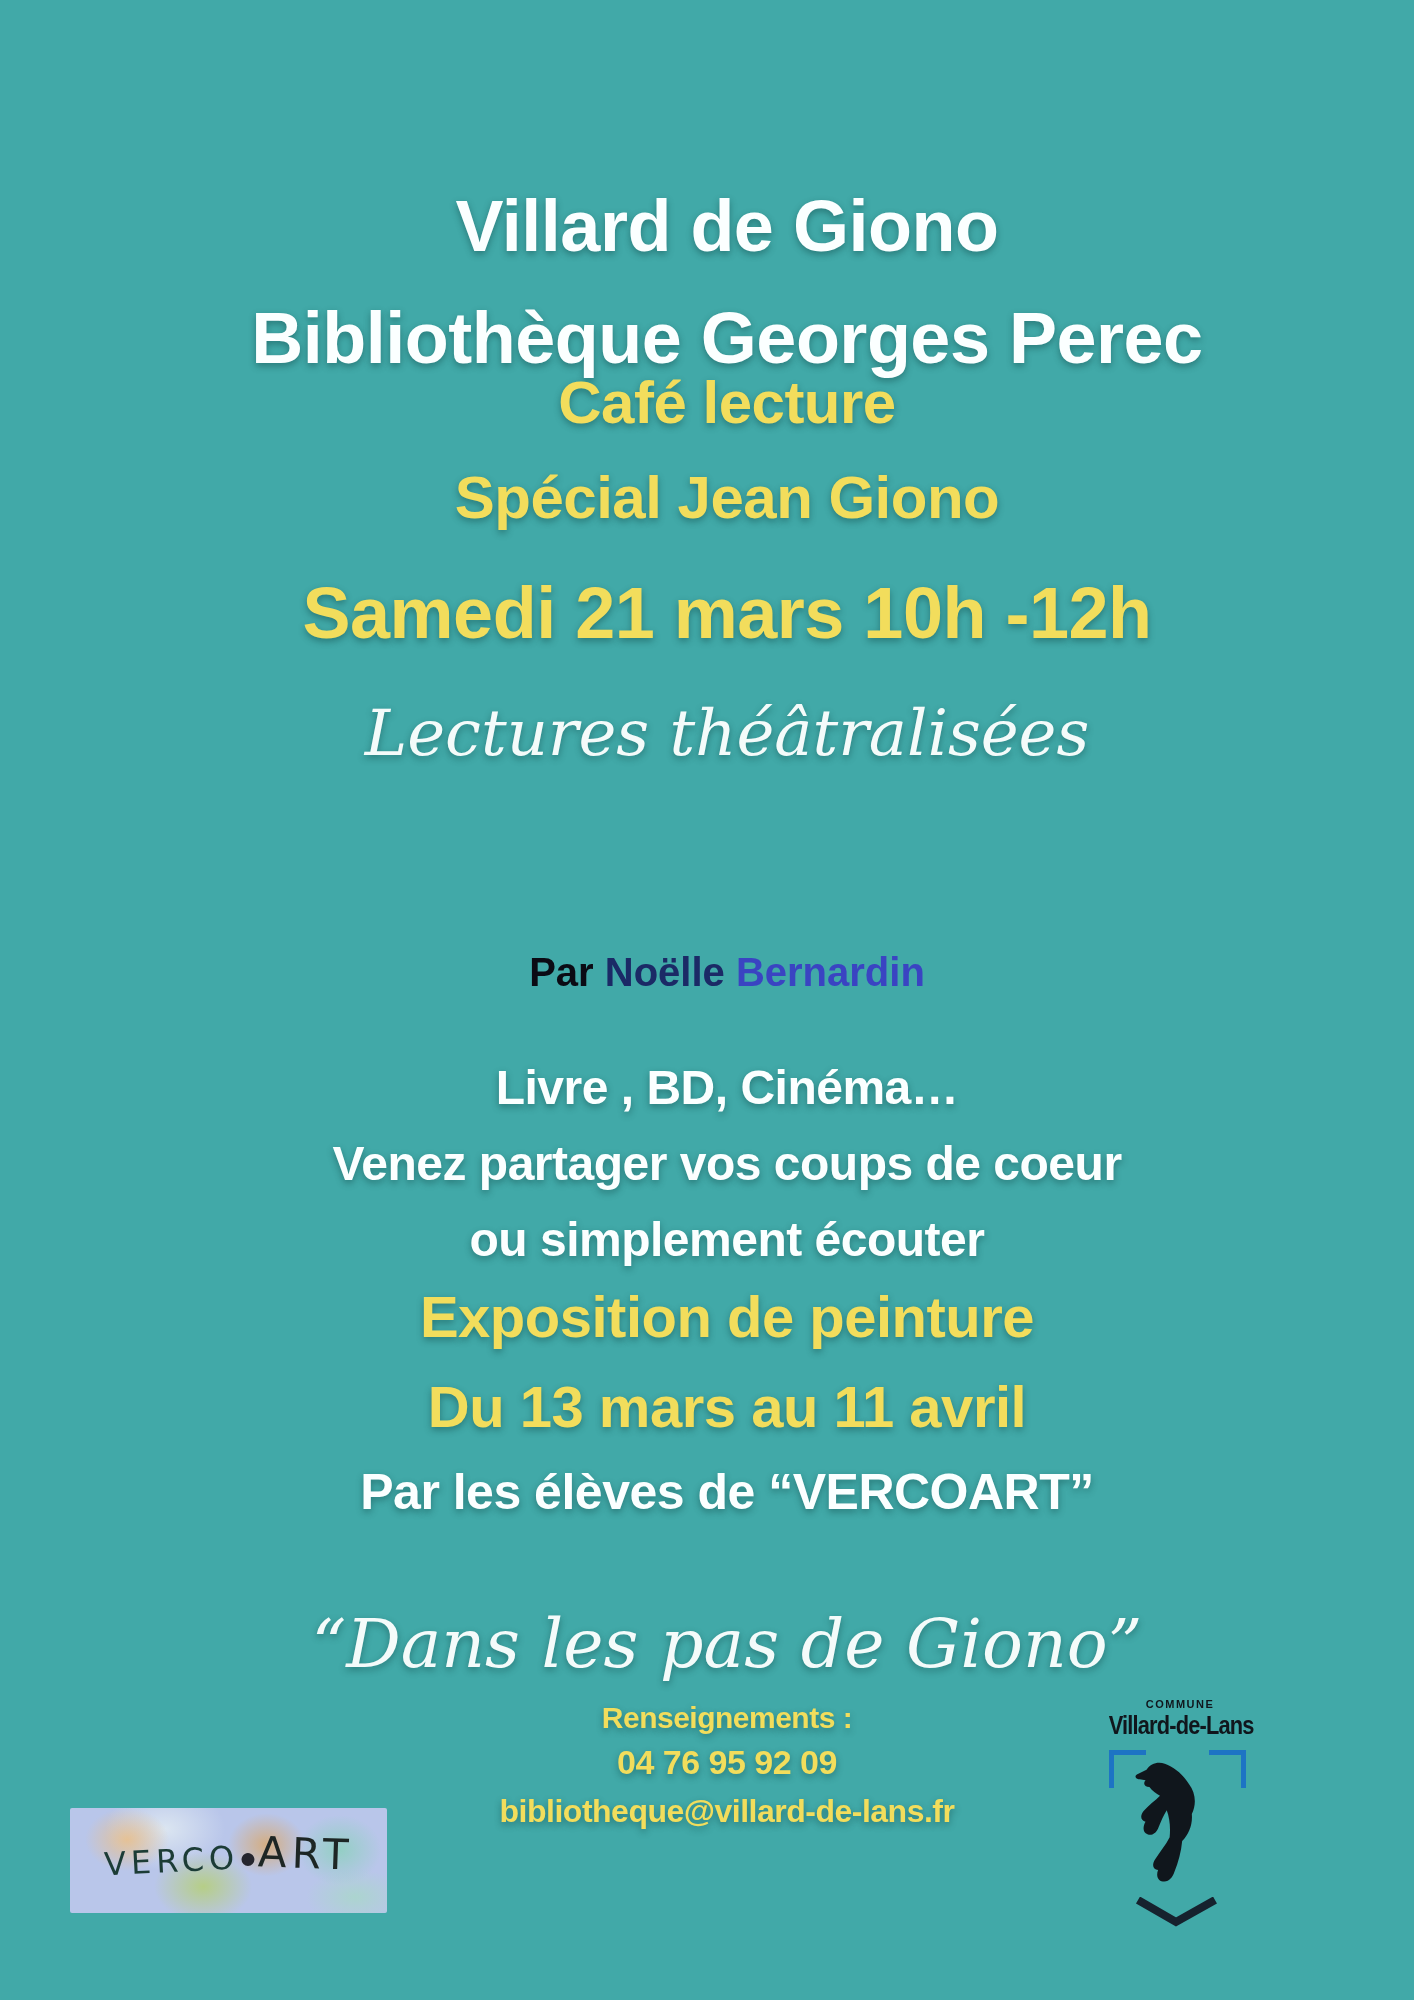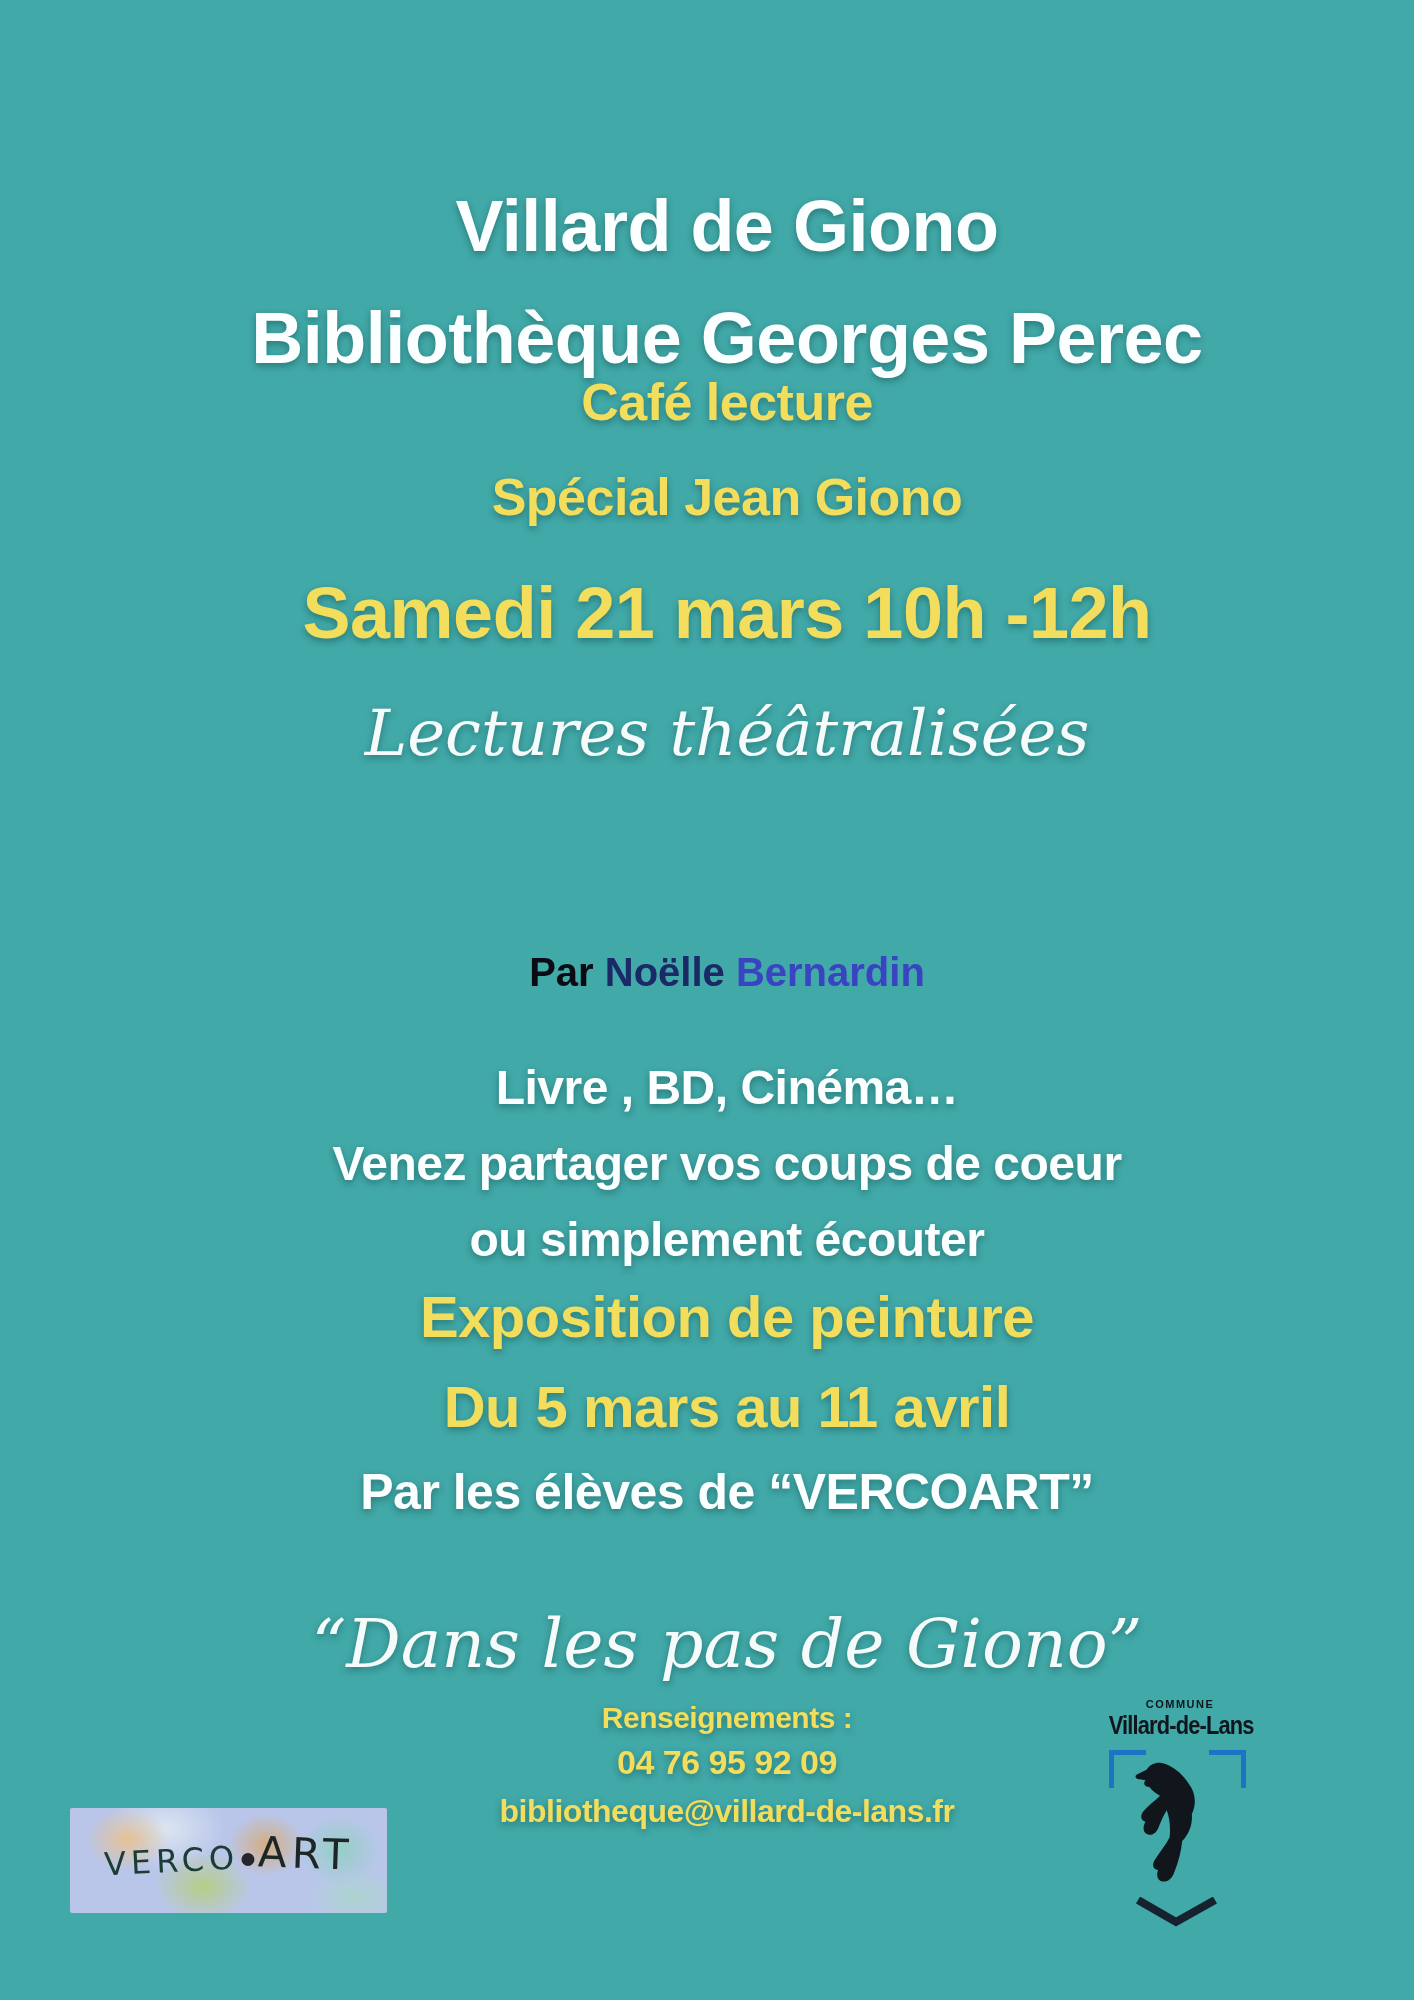--- a/index.html
+++ b/index.html
@@ -3,21 +3,21 @@
 <meta charset="utf-8">
 <style>
   html,body{margin:0;padding:0;background:#41a9a8;}
   .poster{position:relative;width:1414px;height:2000px;background:#41a9a8;overflow:hidden;
           font-family:"Liberation Sans", sans-serif;}
   .line{position:absolute;left:40px;right:0;text-align:center;font-weight:bold;letter-spacing:-0.5px;}
   .white{color:#fbffff;}
   .yellow{color:#f2dd5c;}
   .sh{text-shadow:0 3px 7px rgba(12,62,62,0.45);}
   .title{top:122px;font-size:72px;line-height:112px;}
-  .sub{top:355px;font-size:52px;line-height:95px;}
+  .sub{top:355px;font-size:60px;line-height:95px;}
   .date{top:572px;font-size:72px;line-height:1.15;}
   .script{font-family:"DejaVu Serif", serif;font-style:italic;font-weight:normal;letter-spacing:0;}
   .script1{top:692px;font-size:64px;line-height:1.3;color:#f4fbfa;}
   .script2{top:833px;font-size:72px;line-height:1.3;color:#f4fbfa;}
   .par{top:948px;font-size:40px;line-height:1.2;letter-spacing:0;}
   .par .p1{color:#0b0b14;}
   .par .p2{color:#1b2a66;}
   .par .p3{color:#3a44c2;}
   .desc{top:1050px;font-size:48px;line-height:76px;}
   .expo{top:1272px;font-size:58px;line-height:90px;}
@@ -82,21 +82,21 @@
   </div>
 
   <div class="line white sh desc">
     <span class="block">Livre , BD, Cinéma…</span>
     <span class="block">Venez partager vos coups de coeur</span>
     <span class="block">ou simplement écouter</span>
   </div>
 
   <div class="line yellow sh expo">
     <span class="block">Exposition de peinture</span>
-    <span class="block">Du 5 mars au 11 avril</span>
+    <span class="block">Du 13 mars au 11 avril</span>
   </div>
 
   <div class="line white sh vline">Par les élèves de “VERCOART”</div>
 
   <div class="line script quote sh">“Dans les pas de Giono”</div>
 
   <div class="line yellow sh c-label">Renseignements :</div>
   <div class="line yellow sh c-phone">04 76 95 92 09</div>
   <div class="line yellow sh c-email">bibliotheque@villard-de-lans.fr</div>
 

